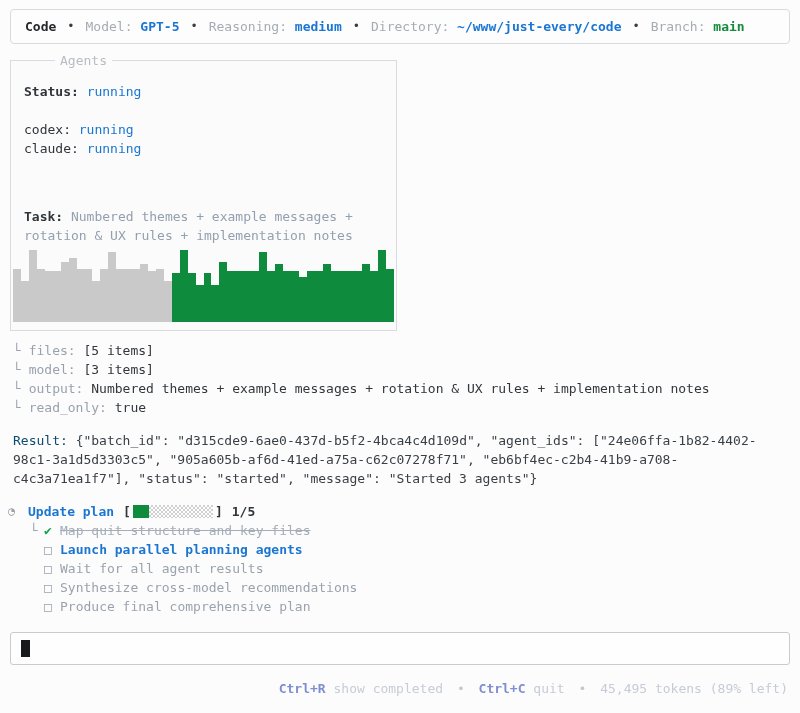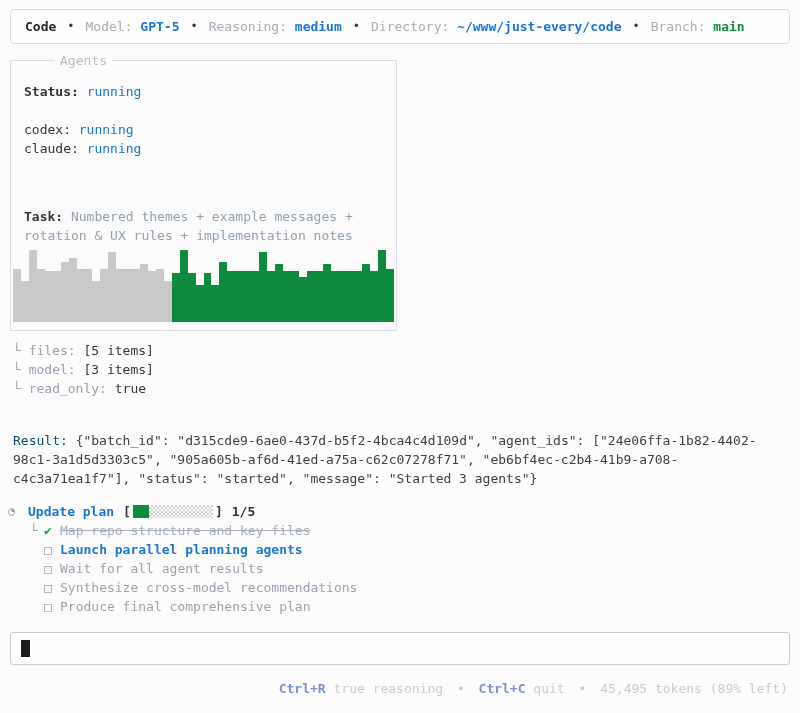--- a/index.html
+++ b/index.html
@@ -167,20 +167,21 @@
       <div class="cbar" style="height: 77.7778%; background: rgb(15, 139, 61);"></div>
       <div class="cbar" style="height: 69.4444%; background: rgb(15, 139, 61);"></div>
       <div class="cbar" style="height: 97.2222%; background: rgb(15, 139, 61);"></div>
       <div class="cbar" style="height: 72.2222%; background: rgb(15, 139, 61);"></div>
     </div>
 </div>
 
 <div class="params" id="params">
     <div class="param-row"><span class="corner">└ </span><span class="pkey">files: </span><span class="pval">[5 items]</span></div>
     <div class="param-row"><span class="corner">└ </span><span class="pkey">model: </span><span class="pval">[3 items]</span></div>
+    <div class="param-row"><span class="corner">└ </span><span class="pkey">output: </span><span class="pval">Numbered themes + example messages + rotation &amp; UX rules + implementation notes</span></div>
     <div class="param-row"><span class="corner">└ </span><span class="pkey">read_only: </span><span class="pval">true</span></div>
   </div>
 
 <div class="result">
   <span class="rlabel">Result:</span>
   <span class="rval">{"batch_id": "d315cde9-6ae0-437d-b5f2-4bca4c4d109d", "agent_ids": ["24e06ffa-1b82-4402-98c1-3a1d5d3303c5", "905a605b-af6d-41ed-a75a-c62c07278f71", "eb6bf4ec-c2b4-41b9-a708-c4c3a71ea1f7"], "status": "started", "message": "Started 3 agents"}</span>
 </div>
 
 <div class="plan">
   <div class="plan-head">
@@ -190,21 +191,21 @@
     <span class="bar-track">
         <span class="bar-fill" id="bar-fill" style="width: 20%;"></span>
       </span>
     <span class="bracket">]</span>
     <span class="pcount">1/5</span>
   </div>
   <div class="plan-items" id="plan-items">
       <div class="plan-item">
         <span class="pcorner">└</span>
         <span class="pglyph done">✔</span>
-        <span class="ptext done">Map repo structure and key files</span>
+        <span class="ptext done">Map quit structure and key files</span>
       </div>
       <div class="plan-item">
         <span class="pcorner"></span>
         <span class="pglyph current">□</span>
         <span class="ptext current">Launch parallel planning agents</span>
       </div>
       <div class="plan-item">
         <span class="pcorner"></span>
         <span class="pglyph pending">□</span>
         <span class="ptext pending">Wait for all agent results</span>
@@ -219,13 +220,13 @@
         <span class="pglyph pending">□</span>
         <span class="ptext pending">Produce final comprehensive plan</span>
       </div>
     </div>
 </div>
 
 <div class="composer">
   <span class="cursor"></span>
 </div>
 
-<div class="footer" id="footer"><span class="fkey">Ctrl+R</span><span class="faction"> true reasoning</span><span class="fsep"> • </span><span class="fkey">Ctrl+C</span><span class="faction"> quit</span><span class="fsep"> • </span><span class="ftokens">45,495 tokens (89% left)</span></div>
+<div class="footer" id="footer"><span class="fkey">Ctrl+R</span><span class="faction"> show completed</span><span class="fsep"> • </span><span class="fkey">Ctrl+C</span><span class="faction"> quit</span><span class="fsep"> • </span><span class="ftokens">45,495 tokens (89% left)</span></div>
 
 </body></html>

